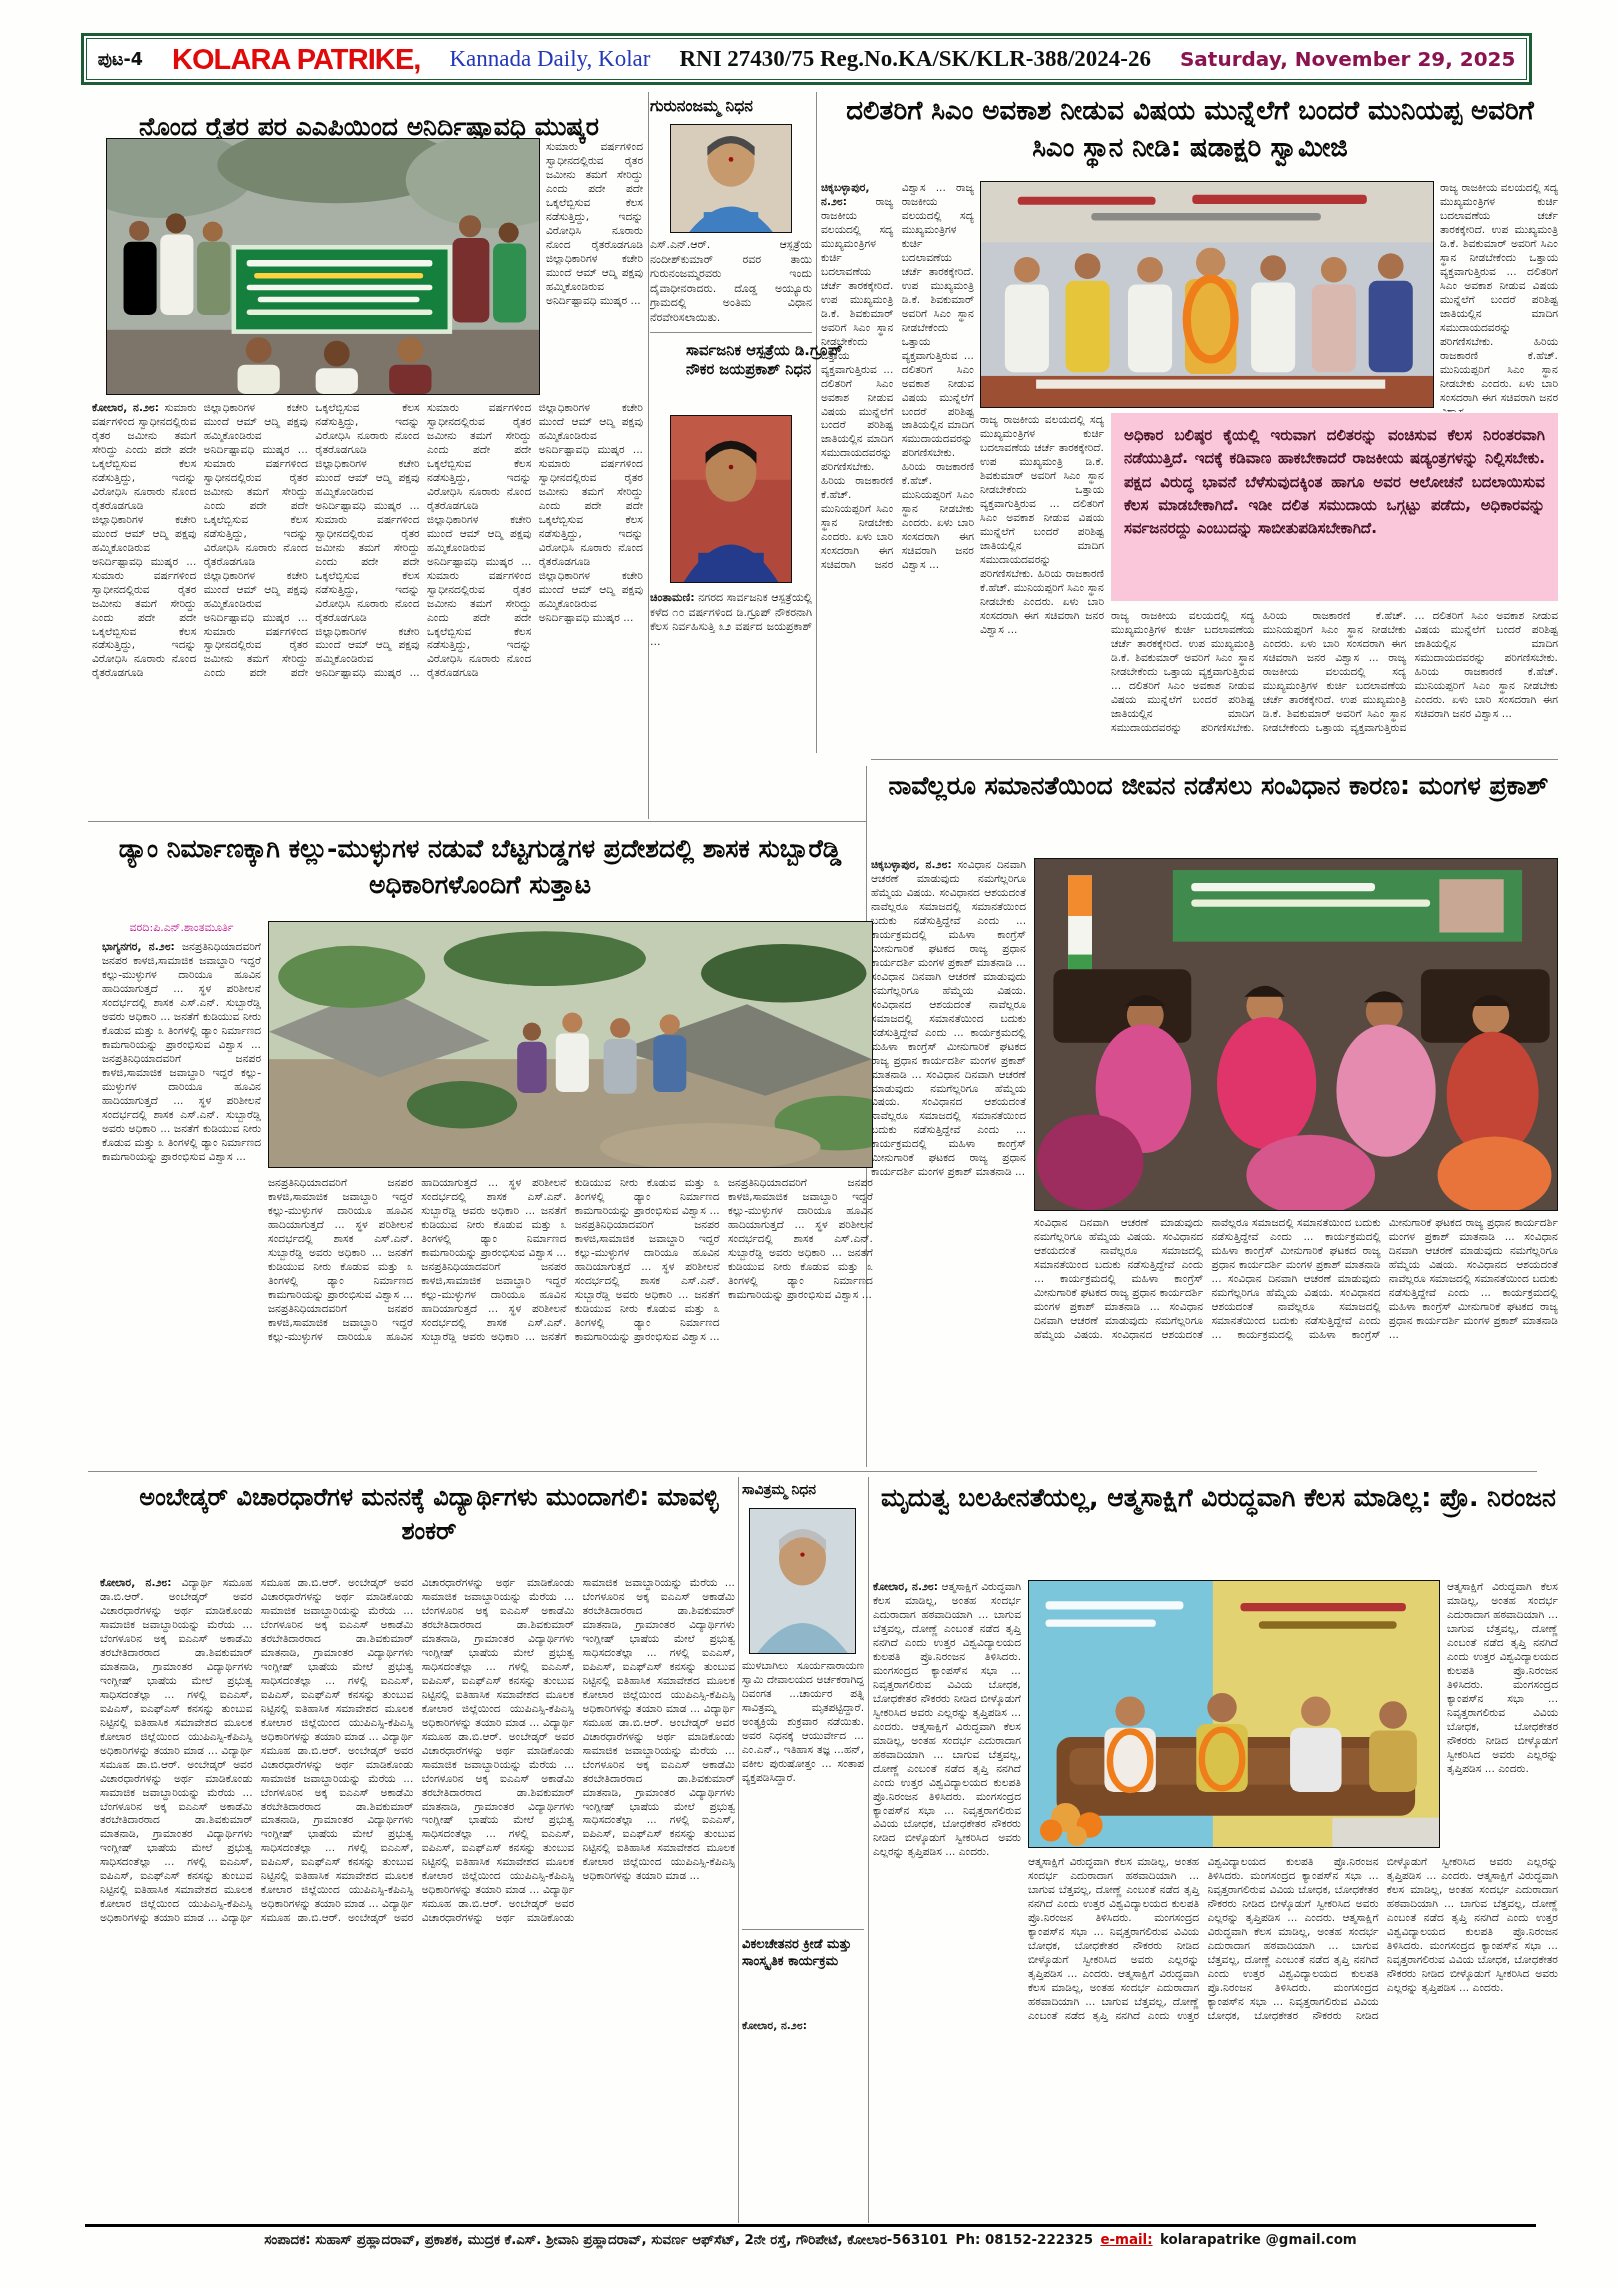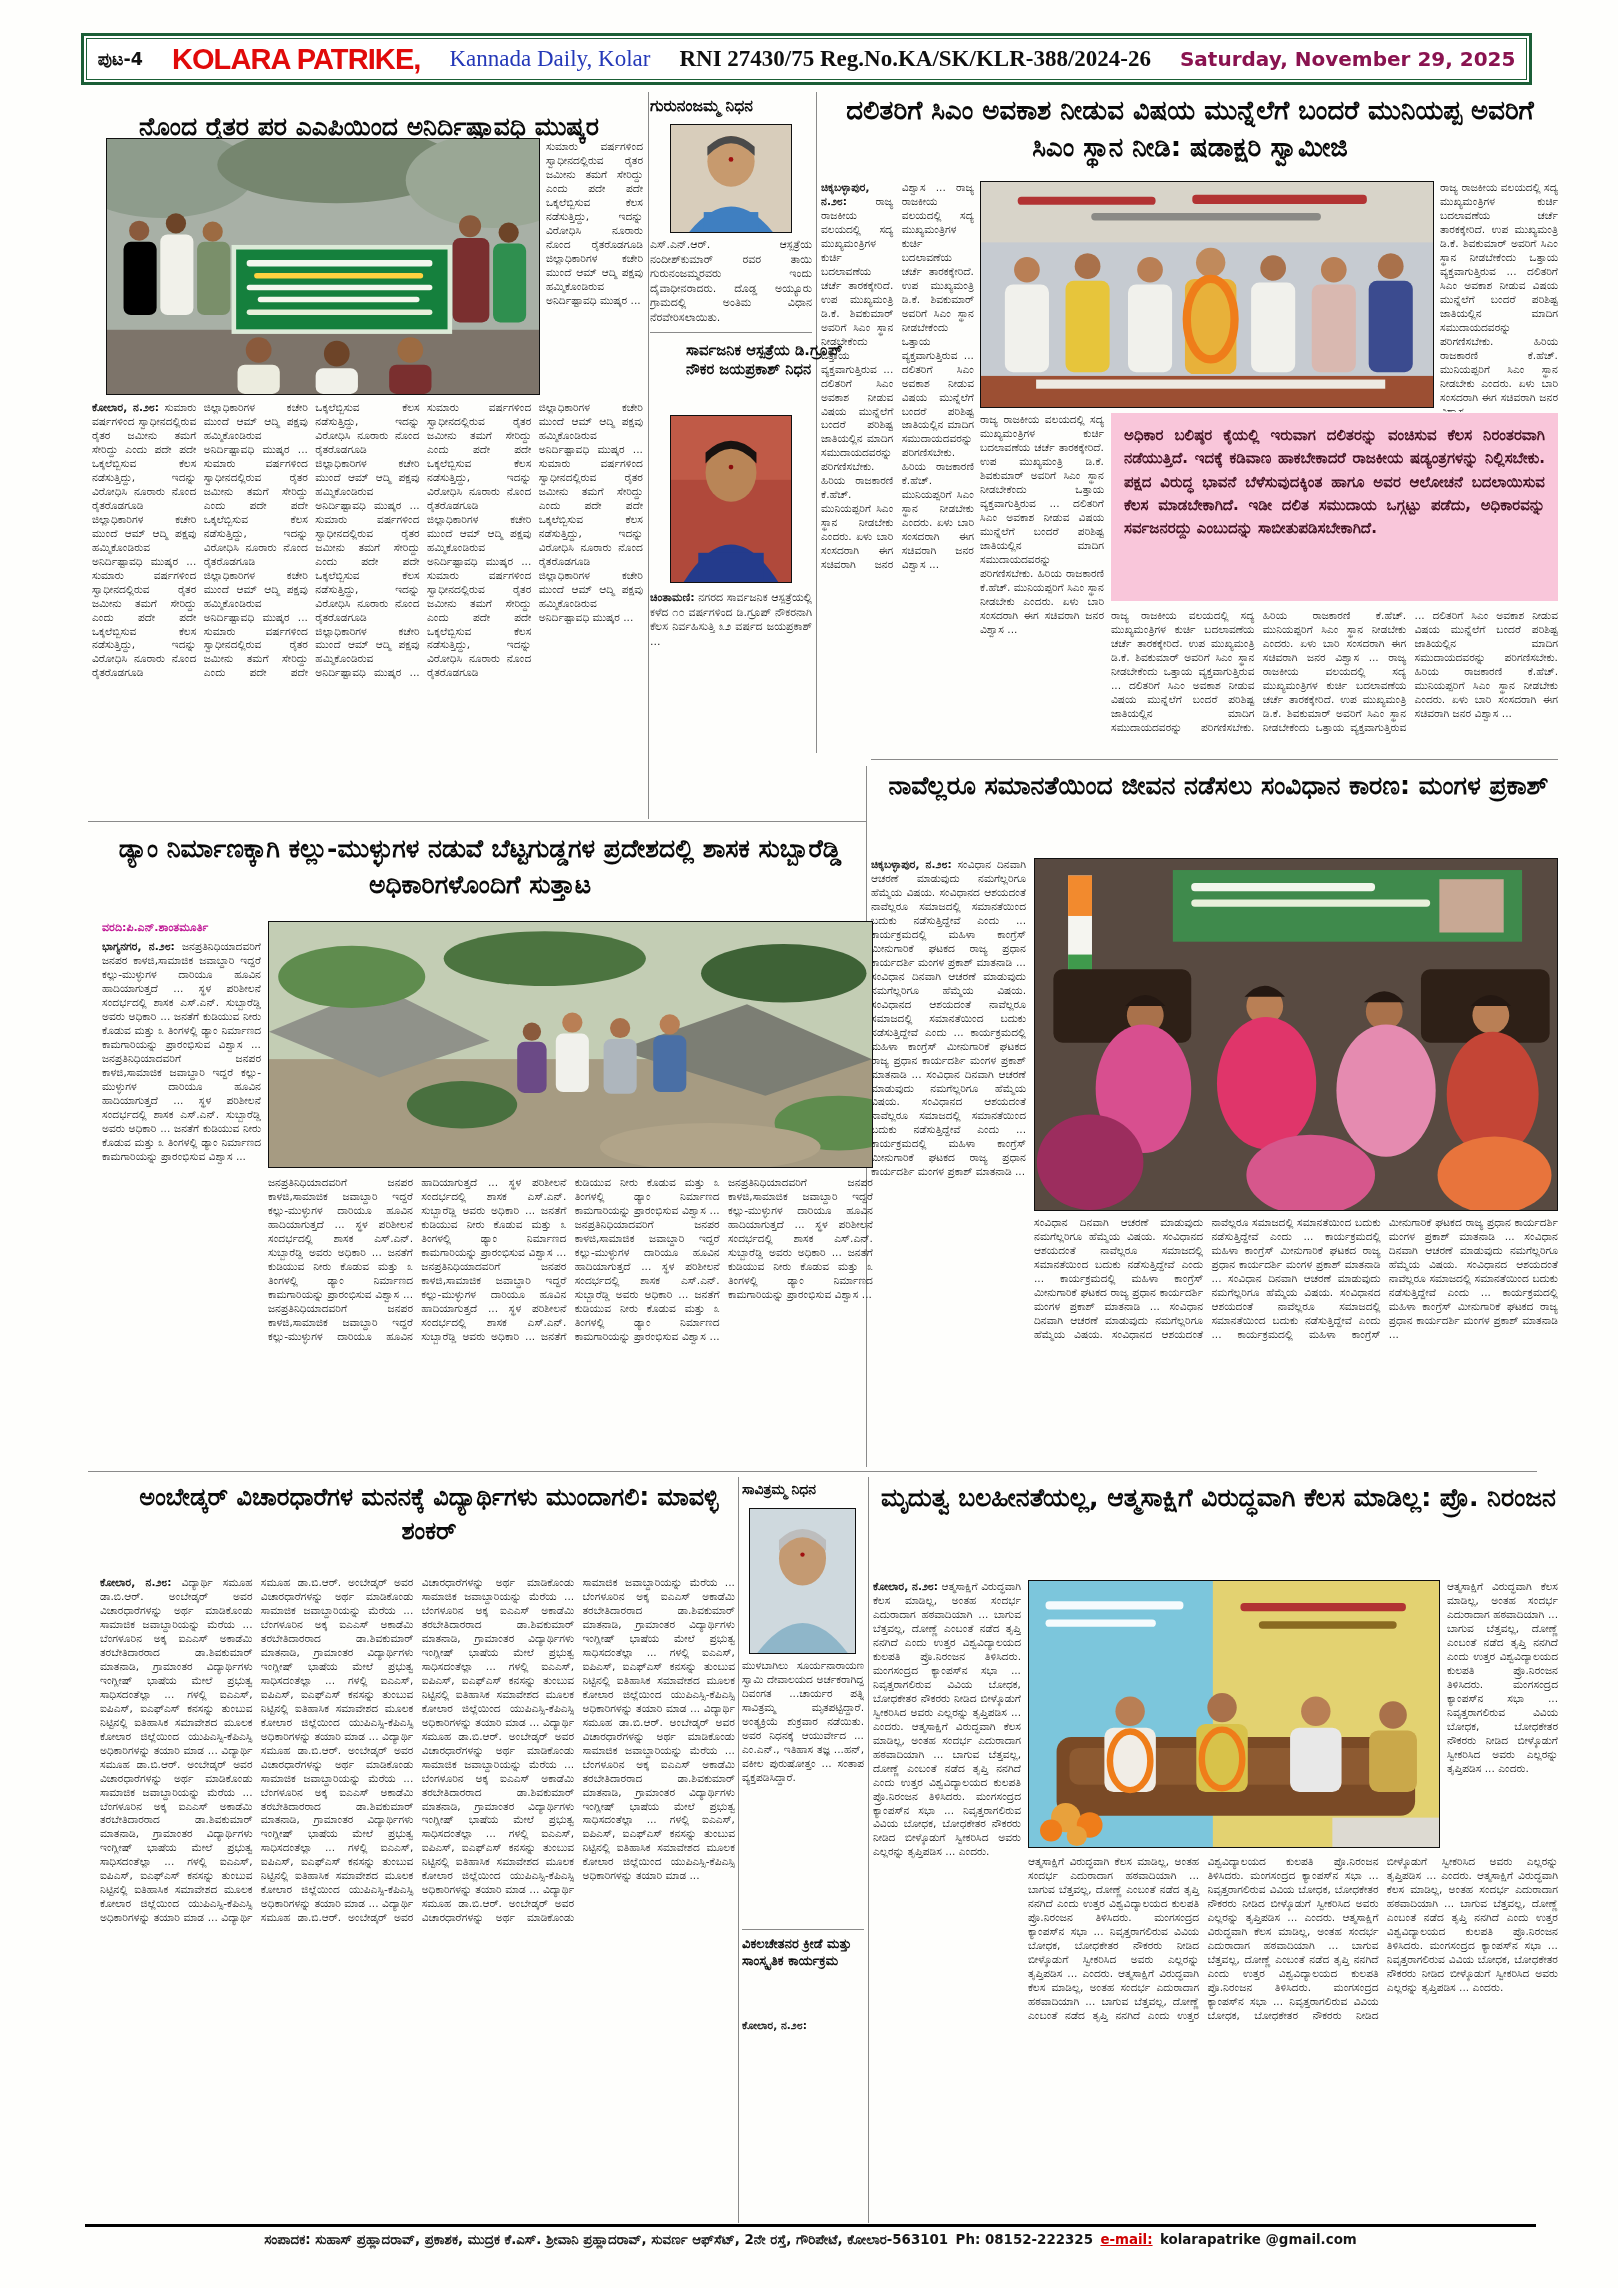--- a/index.html
+++ b/index.html
@@ -20,21 +20,21 @@
   .abs{position:absolute;box-sizing:border-box;}
   .hl{font-weight:bold;text-align:center;color:#0a0a0a;line-height:1.42;}
   .t{font-size:10.6px;line-height:1.32;text-align:justify;color:#1c1c1c;overflow:hidden;}
   .t .dateline{font-weight:bold;}
   .cols2{column-count:2;column-gap:8.3px;}
   .cols3{column-count:3;column-gap:8.3px;}
   .cols4{column-count:4;column-gap:8.3px;}
   .cols5{column-count:5;column-gap:7.4px;}
   .photo{border:1.8px solid #111;background:#cfcfcb;overflow:hidden;}
   .photo svg{display:block;width:100%;height:100%;}
-  .byline{font-weight:bold;font-size:11px;text-align:left;color:var(--byline-magenta,#bf1694);}
+  .byline{font-weight:normal;font-size:11px;text-align:center;color:var(--byline-magenta,#bf1694);}
   .obit-h{font-weight:bold;text-align:left;font-size:14.8px;line-height:1.3;color:#0a0a0a;}
   .highlight-box{background:var(--highlight-pink,#f9c6da);padding:11px 13px;font-weight:bold;
     font-size:15px;line-height:1.55;color:#40101f;text-align:justify;overflow:hidden;}
   .vrule{position:absolute;width:0.9px;background:#8a8a8a;}
   .hrule{position:absolute;height:0.9px;background:#8a8a8a;}
   .footer{position:absolute;left:85px;top:2224px;width:1451px;border-top:3.7px solid #000;
     padding-top:4.6px;display:flex;justify-content:center;align-items:baseline;gap:7.4px;
     font-weight:bold;font-size:13.4px;white-space:nowrap;}
   .footer .email-label{color:#d00000;text-decoration:underline;}
 </style>

